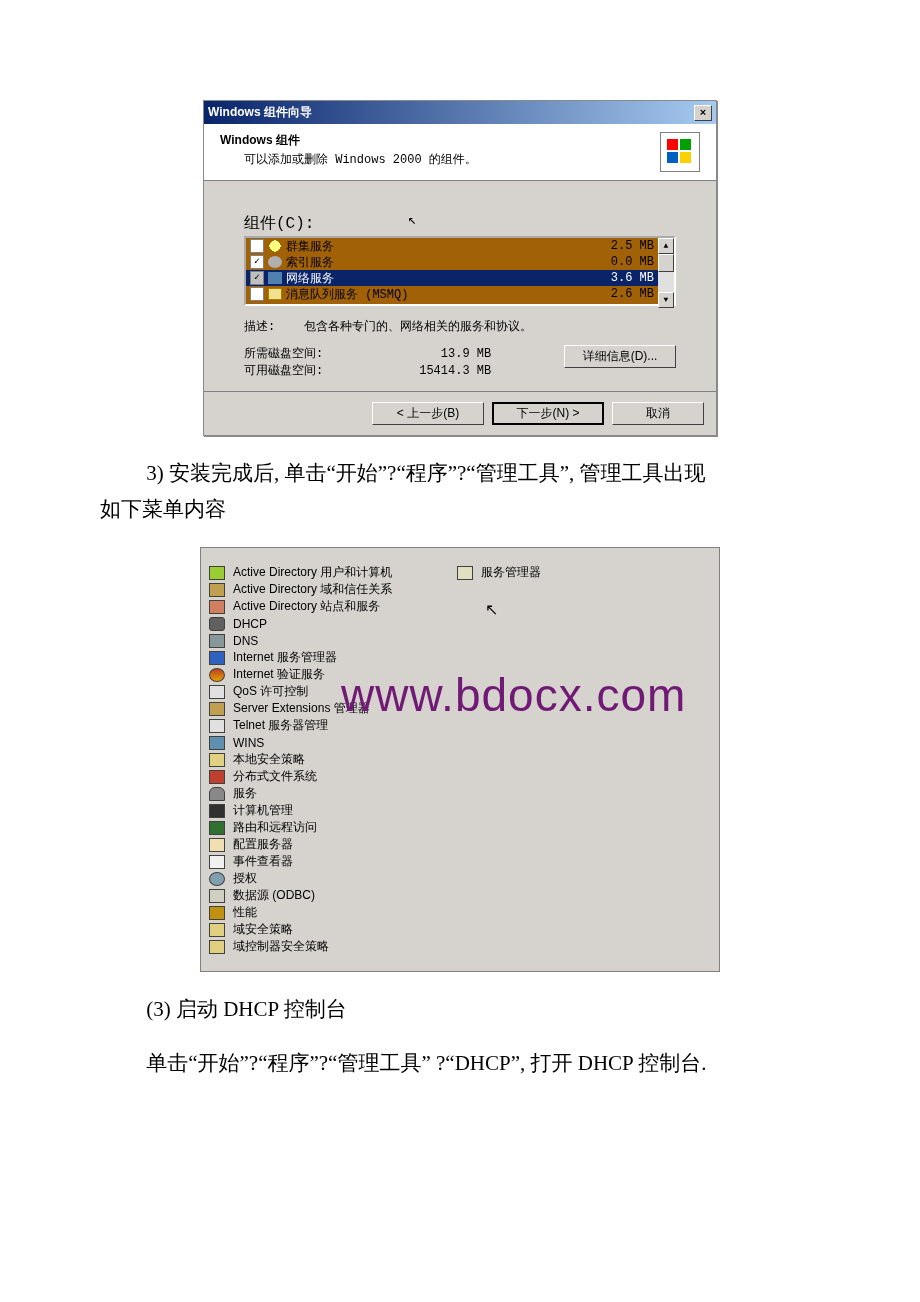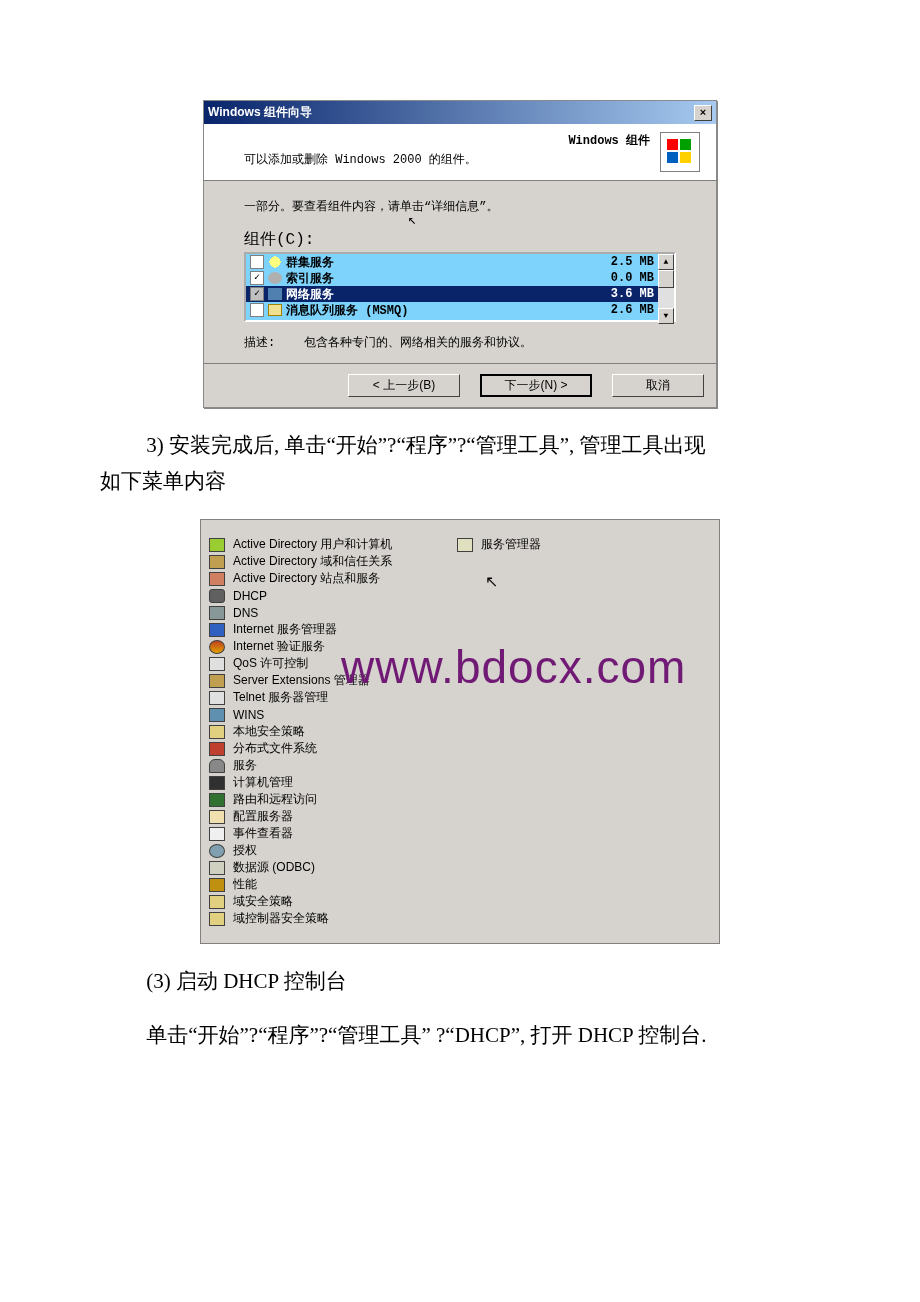--- a/index.html
+++ b/index.html
@@ -52,21 +52,21 @@
     color: #000;
   }
   .dialog-header-white {
     background: #ffffff;
     border-bottom: 1px solid #808080;
     padding: 8px 16px;
     display: flex;
     align-items: flex-start;
   }
   .dialog-header-white .htxt { flex: 1; }
-  .dialog-header-white .hbold { font-family: Liberation Mono, monospace; font-weight: bold; font-size: 12px; text-align: right; }
+  .dialog-header-white .hbold { font-family: Liberation Sans, sans-serif; font-weight: bold; font-size: 12px; }
   .dialog-header-white .hsub { font-size: 12px; padding-left: 24px; padding-top: 2px; }
   .win-logo {
     width: 38px; height: 38px;
     border: 1px solid #808080;
     background: #fff;
     position: relative;
     margin-left: 10px;
   }
   .win-logo::before {
     content: "";
@@ -81,24 +81,23 @@
   }
   .dialog-body {
     padding: 18px 40px 12px 40px;
     position: relative;
   }
   .body-text { font-size: 12px; line-height: 16px; }
   .comp-label { margin-top: 14px; font-size: 16px; }
   .comp-list {
     margin-top: 2px;
     border: 2px inset #fff;
-    background: #7dd3fc;
+    background: #a16207;
     height: 66px;
     position: relative;
-    font-weight: bold;
   }
   .comp-list-inner {
     position: absolute;
     left:0; top:0; right:16px; bottom:0;
   }
   .comp-row {
     display: flex;
     align-items: center;
     height: 16px;
     padding: 0 4px;
@@ -157,21 +156,21 @@
     min-width: 90px;
     text-align: center;
     font-family: "SimSun", sans-serif;
   }
   .win-btn.default { border: 2px solid #000; padding: 1px 9px; }
   .dialog-footer {
     border-top: 1px solid #808080;
     padding: 10px 12px;
     display: flex;
     justify-content: flex-end;
-    gap: 20px;
+    gap: 8px;
   }
   .cursor {
     position: absolute;
     left: 204px;
     top: 30px;
     font-size: 14px;
     color: #000;
     pointer-events: none;
   }
   
@@ -268,21 +267,20 @@
       </div>
       <div class="dialog-header-white">
         <div class="htxt">
           <div class="hbold">Windows 组件</div>
           <div class="hsub">可以添加或删除 Windows 2000 的组件。</div>
         </div>
         <div class="win-logo"></div>
       </div>
       <div class="dialog-body">
         <span class="cursor">↖</span>
-        <div class="body-text">一部分。要查看组件内容，请单击“详细信息”。</div>
         <div class="comp-label">组件(C):</div>
 
         <div class="comp-list">
           <div class="comp-list-inner" id="comp-rows">
               <div class="comp-row">
                 <span class="cb "></span>
                 <span class="mini-icon icon-diamond"></span>
                 <span class="comp-name">群集服务</span>
                 <span class="comp-size">2.5 MB</span>
               </div>
@@ -311,20 +309,32 @@
             <div class="track"></div>
             <div class="arrow">▼</div>
           </div>
         </div>
 
         <div class="desc-row">
           <span class="lbl">描述:</span>
           <span>包含各种专门的、网络相关的服务和协议。</span>
         </div>
 
+        <div class="disk-rows">
+          <div>
+            <div class="col1" style="display:inline-block">所需磁盘空间:</div>
+            <div class="col2" style="display:inline-block">13.9 MB</div>
+            <br>
+            <div class="col1" style="display:inline-block">可用磁盘空间:</div>
+            <div class="col2" style="display:inline-block">15414.3 MB</div>
+          </div>
+          <div class="detail-btn-wrap">
+            <div class="win-btn">详细信息(D)...</div>
+          </div>
+        </div>
       </div>
       <div class="dialog-footer">
         <div class="win-btn">&lt; 上一步(B)</div>
         <div class="win-btn default">下一步(N) &gt;</div>
         <div class="win-btn" style="min-width:70px">取消</div>
       </div>
     </div>
   </div>
 
   <div class="para">

